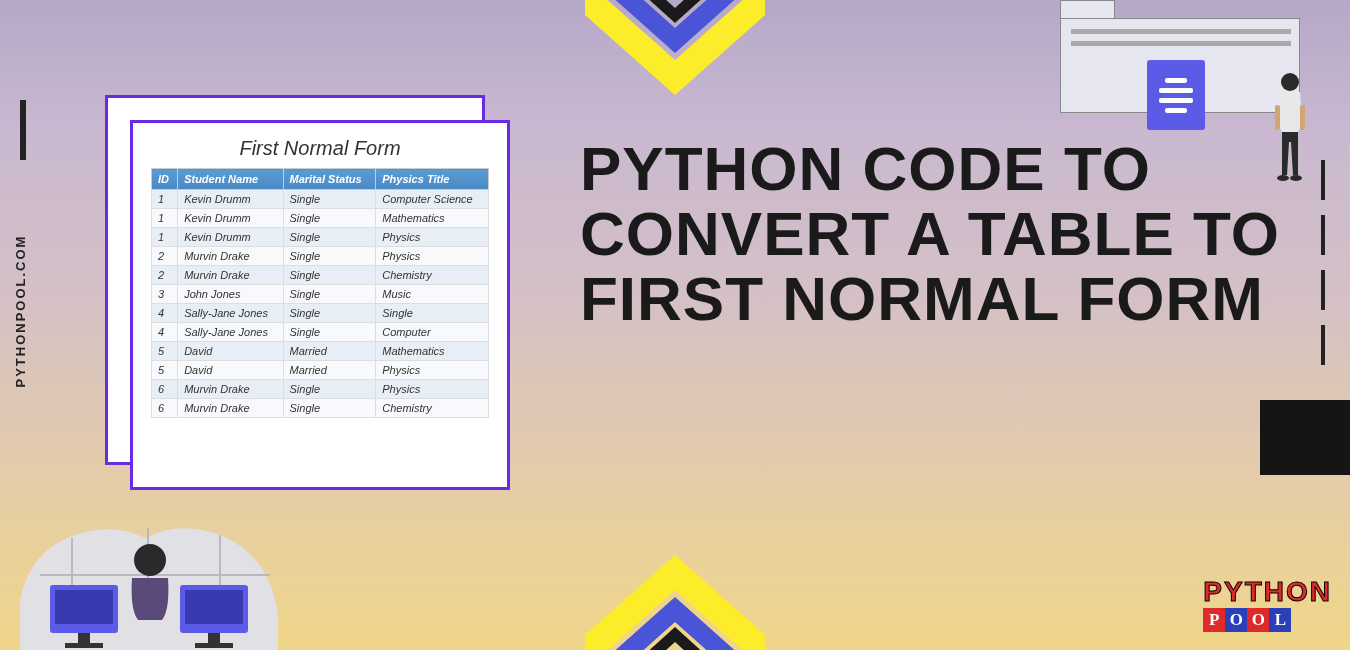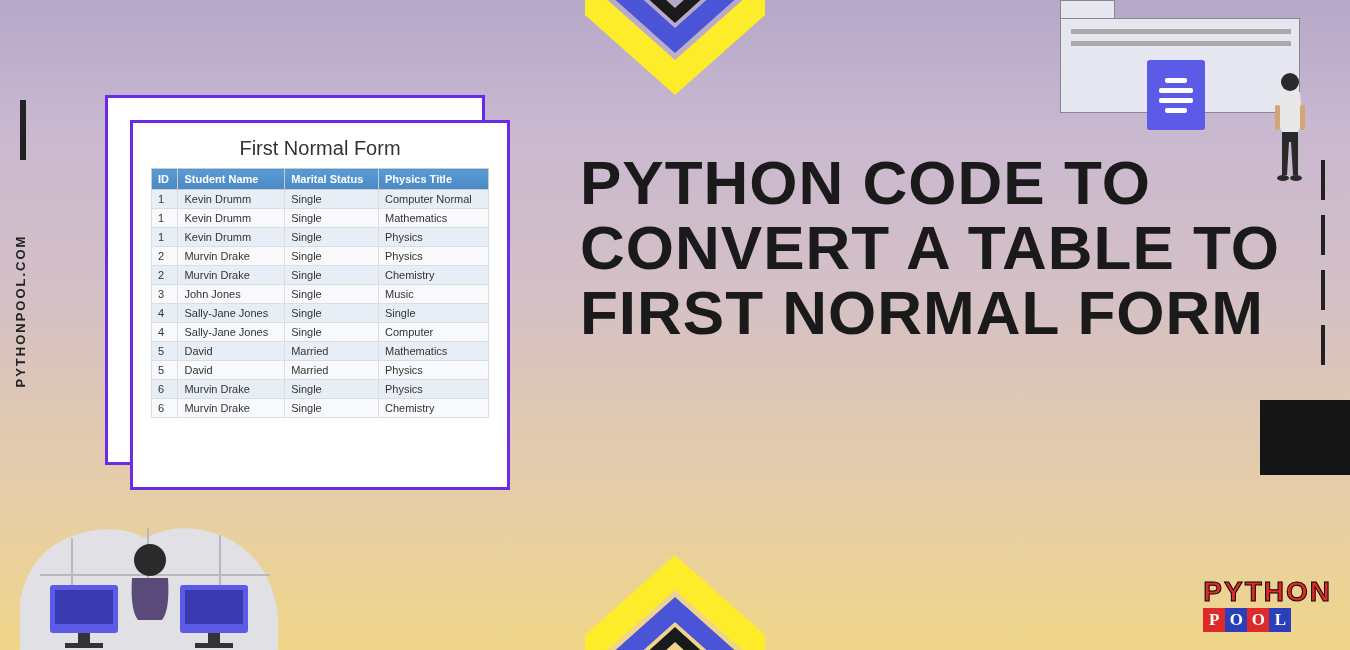--- a/index.html
+++ b/index.html
@@ -16,32 +16,32 @@
   left: 20px;
   top: 380px;
   transform: rotate(-90deg);
   transform-origin: left center;
   font-size: 13px;
   font-weight: bold;
   letter-spacing: 2px;
   color: #222;
 }
 .side-bar { position:absolute; left:20px; top:100px; width:6px; height:60px; background:#222; }
-.stack { position:absolute; left:105px; top:95px; width:405px; height:400px; }
+.stack { position:absolute; left:105px; top:95px; width:405px; height:400px;font-style:italic; }
 .card-back { position:absolute; left:0; top:0; width:380px; height:370px; background:#fff; border:3px solid #6a2be2; }
 .card-front { position:absolute; left:25px; top:25px; width:380px; height:370px; background:#fff; border:3px solid #6a2be2; padding:14px 18px 12px; }
 .table-title { text-align:center; font-size:20px; font-weight:400; color:#333; margin-bottom:8px; font-family:"Segoe UI",Arial,sans-serif; }
 table { width:100%; border-collapse:collapse; font-size:11px; }
 th { background:linear-gradient(#5b9bd5,#4a8ac4); color:#fff; text-align:left; padding:4px 6px; border:1px solid #ccc; font-weight:bold; }
 td { padding:3px 6px; border:1px solid #ddd; color:#333; }
 tr.alt td { background:#e8eef5; }
 tr.nor td { background:#f7f9fc; }
 .main-title {
   position:absolute;
-  left:580px; top:150px;
+  left:580px; top:136px;
   font-size:62px;
   font-weight:900;
   line-height:1.05;
   color:#1a1a1a;
   letter-spacing:1px;
   font-family:"Arial Black",Arial,sans-serif;
 }
 .browser { position:absolute; right:50px; top:0; width:240px; height:120px; }
 .browser-tab { position:absolute; left:0; top:0; width:55px; height:18px; border:1px solid #888; border-bottom:none; background:#e6e6f0; }
 .browser-win { position:absolute; left:0; top:18px; width:240px; height:95px; border:1px solid #888; background:#e6e6f0; }
@@ -93,21 +93,21 @@
           <th>Student Name</th>
           <th>Marital Status</th>
           <th>Physics Title</th>
         </tr>
       </thead>
       <tbody id="tbody">
           <tr class="alt">
             <td>1</td>
             <td>Kevin Drumm</td>
             <td>Single</td>
-            <td>Computer Normal</td>
+            <td>Computer Science</td>
           </tr>
           <tr class="nor">
             <td>1</td>
             <td>Kevin Drumm</td>
             <td>Single</td>
             <td>Mathematics</td>
           </tr>
           <tr class="alt">
             <td>1</td>
             <td>Kevin Drumm</td>

